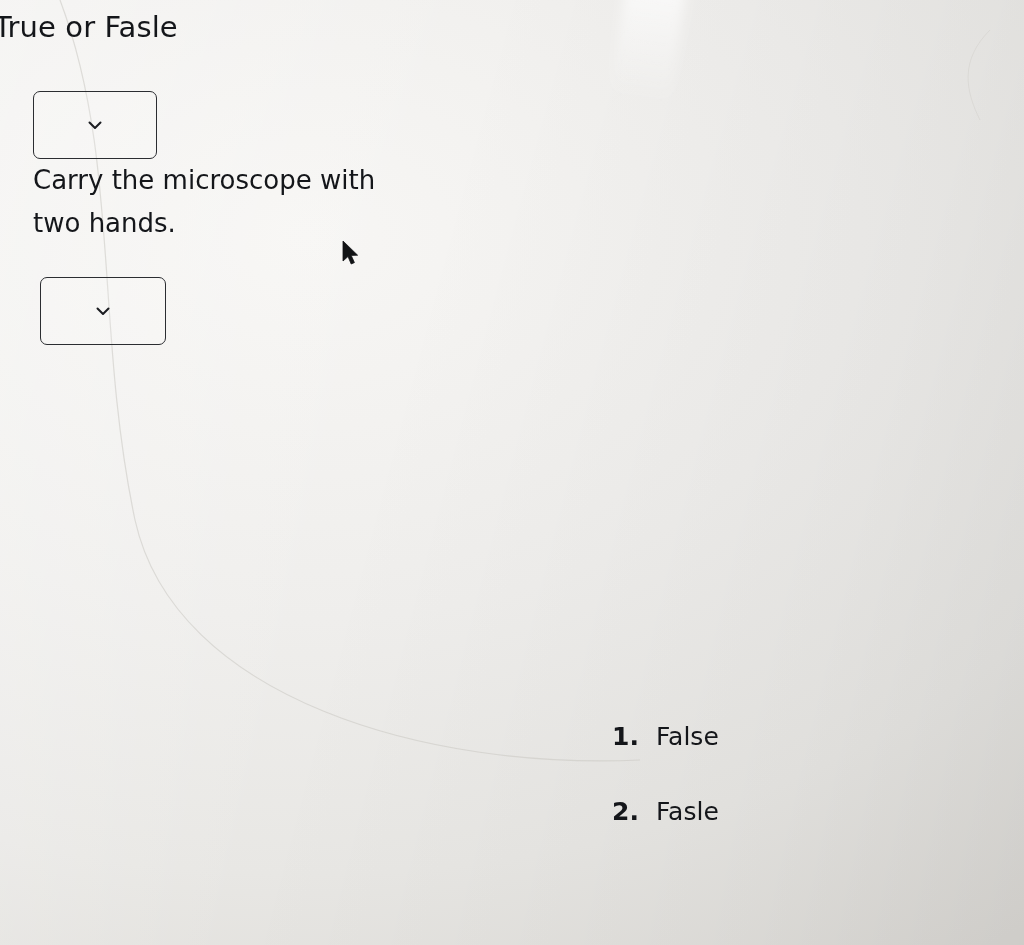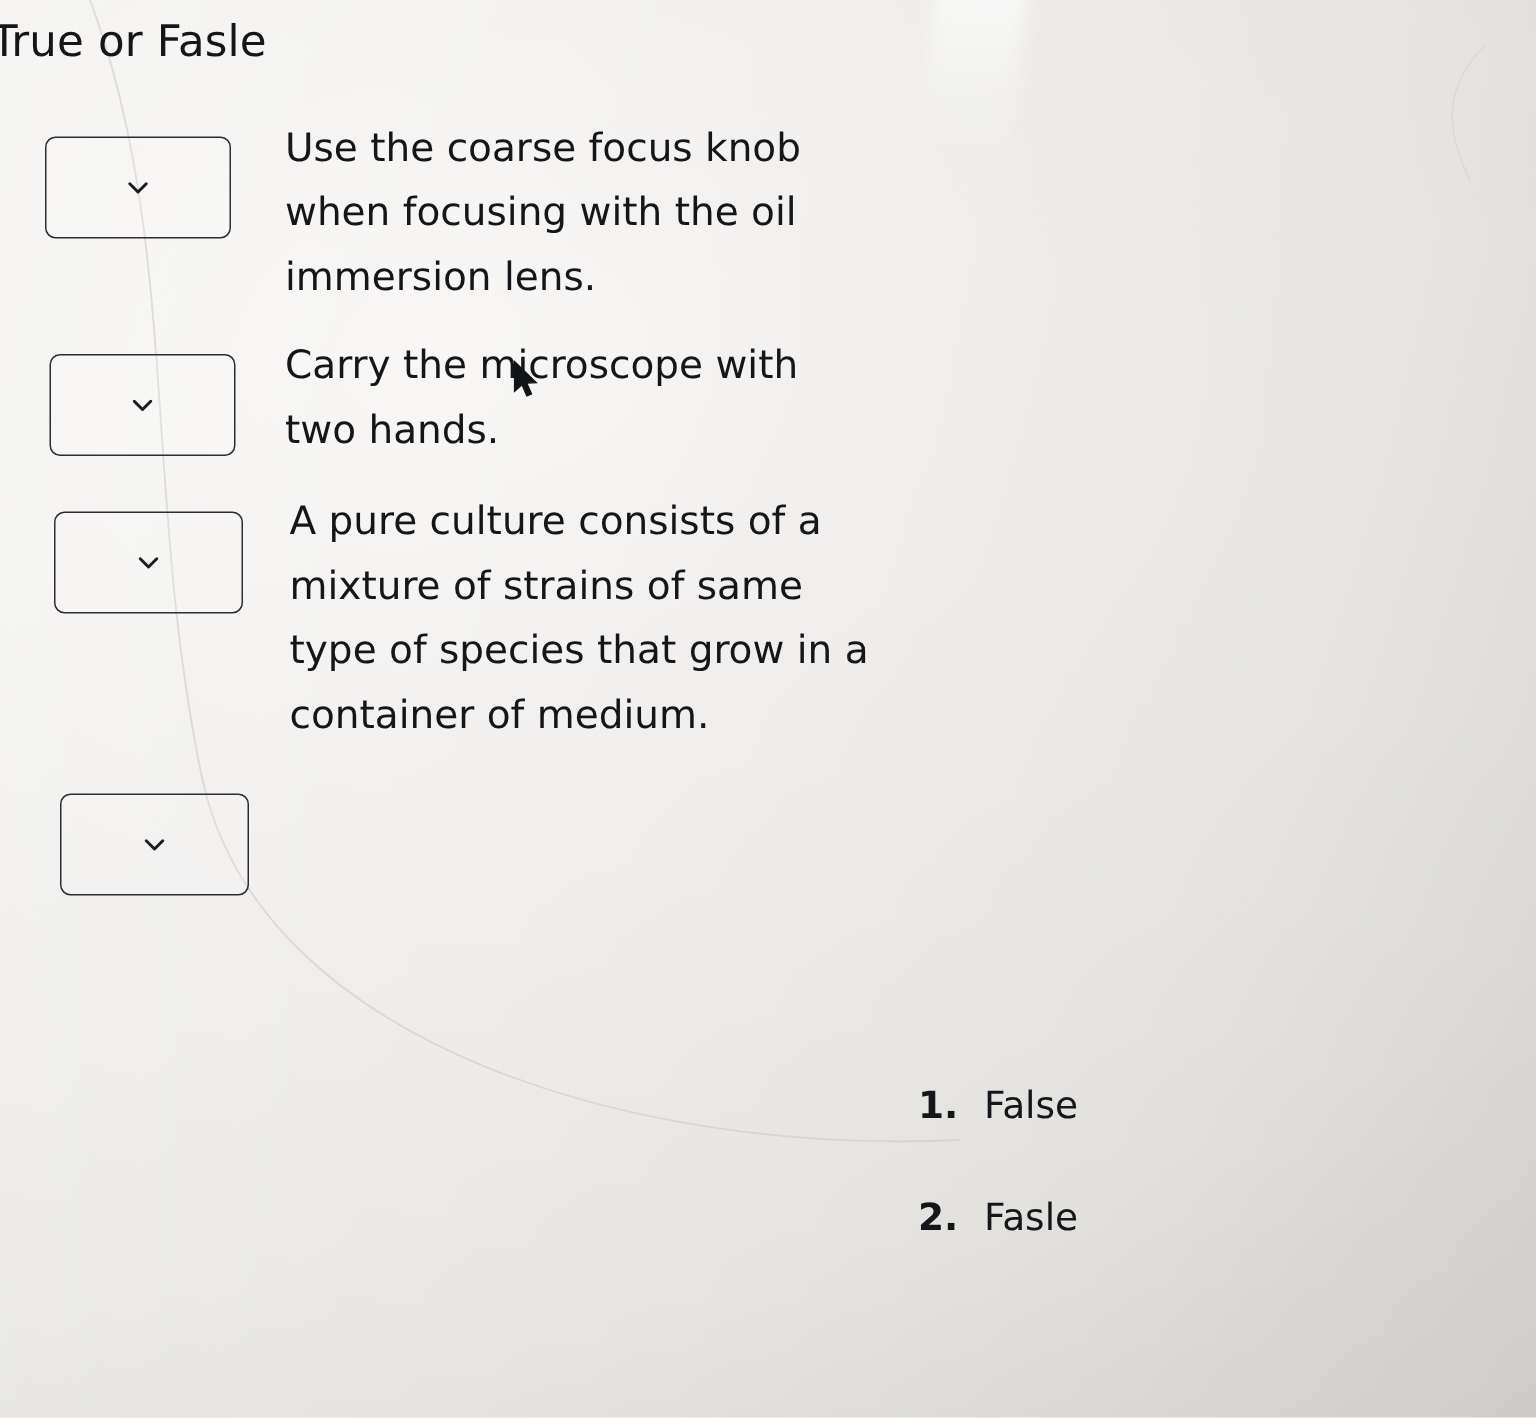--- a/index.html
+++ b/index.html
@@ -130,52 +130,32 @@
 
 <svg class="hairline" width="1024" height="945" viewBox="0 0 1024 945">
   <path d="M60 0 C 120 160, 95 330, 135 520 C 175 700, 430 770, 640 760" stroke-width="1.2" opacity="0.55"></path>
   <path d="M990 30 C 960 60, 965 90, 980 120" stroke-width="1" opacity="0.35"></path>
 </svg>
 
 <div class="title">True or Fasle</div>
 
 <div class="content">
 
-  <div class="qrow" style="margin-bottom:16px;">
-    <div class="dropdown" style="width:124px; margin-left:30px; margin-top:13px;">
-      <span>
-        <svg class="chev" viewBox="0 0 16 16">
-            <path d="M2.5 5.5 L8 11 L13.5 5.5" fill="none" stroke="#1b1d21" stroke-width="2" stroke-linecap="round" stroke-linejoin="round"></path>
-          </svg>
-      </span>
-    </div>
-    <div class="qtext" style="margin-left:36px; width:375px;">Use the coarse focus knob when focusing with the oil immersion lens.</div>
-  </div>
 
-  <div class="qrow" style="margin-bottom:18px;">
+  <div class="qrow" style="margin-bottom:18px;flex-direction:column;">
     <div class="dropdown" style="width:124px; margin-left:33px; margin-top:13px;">
       <span>
         <svg class="chev" viewBox="0 0 16 16">
             <path d="M2.5 5.5 L8 11 L13.5 5.5" fill="none" stroke="#1b1d21" stroke-width="2" stroke-linecap="round" stroke-linejoin="round"></path>
           </svg>
       </span>
     </div>
     <div class="qtext" style="margin-left:33px; width:375px;">Carry the microscope with two hands.</div>
   </div>
 
-  <div class="qrow" style="margin-bottom:16px;">
-    <div class="dropdown" style="width:126px; margin-left:36px; margin-top:14px;">
-      <span>
-        <svg class="chev" viewBox="0 0 16 16">
-            <path d="M2.5 5.5 L8 11 L13.5 5.5" fill="none" stroke="#1b1d21" stroke-width="2" stroke-linecap="round" stroke-linejoin="round"></path>
-          </svg>
-      </span>
-    </div>
-    <div class="qtext" style="margin-left:31px; width:390px;">A pure culture consists of a mixture of strains of same type of species that grow in a container of medium.</div>
-  </div>
 
   <div class="qrow">
     <div class="dropdown" style="width:126px; margin-left:40px; margin-top:14px;">
       <span>
         <svg class="chev" viewBox="0 0 16 16">
             <path d="M2.5 5.5 L8 11 L13.5 5.5" fill="none" stroke="#1b1d21" stroke-width="2" stroke-linecap="round" stroke-linejoin="round"></path>
           </svg>
       </span>
     </div>
   </div>

